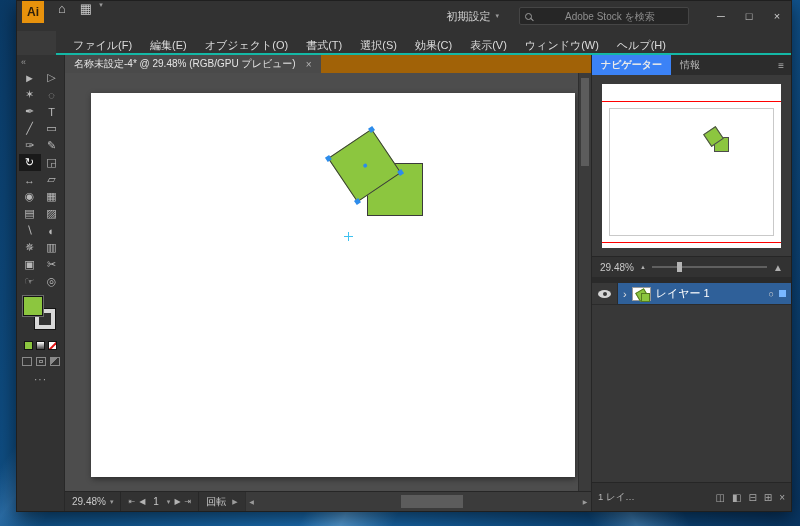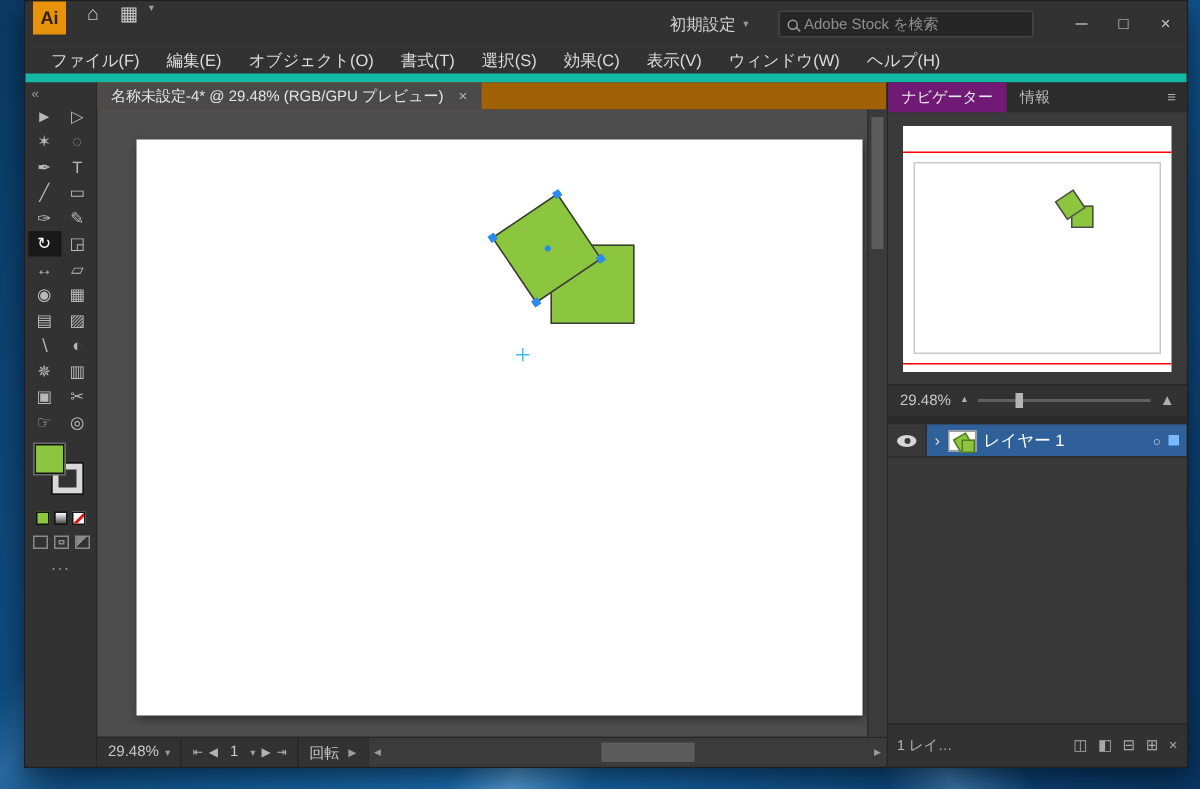--- a/index.html
+++ b/index.html
@@ -25,28 +25,28 @@
   .tb-icon { color:#c9c9c9; font-size:13px; padding:0 7px; }
   .tb-chev { color:#9c9c9c; font-size:7px; padding-right:6px; }
   .tb-right { margin-left:auto; display:flex; align-items:center; }
   .workspace { color:#d2d2d2; font-size:11px; display:flex; align-items:center; gap:5px; padding:0 14px; }
   .searchbox { width:170px; height:18px; background:#262626; border:1px solid #454545; border-radius:2px;
     display:flex; align-items:center; padding:0 5px; gap:4px; margin-right:18px; }
   .mag { width:7px; height:7px; border:1px solid #9a9a9a; border-radius:50%; position:relative; flex:0 0 auto; }
   .mag::after { content:""; position:absolute; width:4px; height:1px; background:#9a9a9a;
     right:-3px; bottom:-1px; transform:rotate(45deg); }
   .searchbox input { background:transparent; border:0; outline:0; color:#bdbdbd; font-size:10px; width:100%;
-    font-family:"Liberation Sans","DejaVu Sans",sans-serif; }
+    font-family:"Liberation Sans","DejaVu Sans",sans-serif;margin-left:29px; }
   .searchbox input::placeholder { color:#8f8f8f; }
   .winbtn { width:28px; height:30px; color:#cfcfcf; font-size:11px;
     display:flex; align-items:center; justify-content:center; }
 
   
-  .menubar { height:24px; background:#323232; border-bottom:6px solid #14b8a6;
-    display:flex; align-items:center; padding-left:8px; flex:0 0 auto; }
+  .menubar { height:24px; background:#323232; border-bottom:2px solid #14b8a6;
+    display:flex; align-items:flex-end; padding-left:8px; flex:0 0 auto;margin-left:39px; }
   .menu-item { padding:0 9px; font-size:11px; color:#dcdcdc; white-space:nowrap; }
 
   
   .wbody { flex:1; display:flex; min-height:0; }
 
   
   .toolbar { width:48px; background:#323232; border-right:1px solid #282828;
     display:flex; flex-direction:column; align-items:center; flex:0 0 auto; }
   .tb-header { width:100%; height:14px; color:#9a9a9a; font-size:9px; line-height:14px; padding-left:4px; }
   .tools { display:grid; grid-template-columns:22px 22px; }
@@ -105,21 +105,21 @@
   .hthumb { position:absolute; top:3px; bottom:3px; left:45%; width:62px; background:#5c5c5c; }
   .harrow { position:absolute; top:0; bottom:0; width:12px; display:flex; align-items:center;
     justify-content:center; font-size:6px; color:#9a9a9a; }
   .harrow.left{ left:0; } .harrow.right{ right:0; }
 
   
   .rightdock { width:200px; background:#323232; border-left:1px solid #262626;
     display:flex; flex-direction:column; flex:0 0 auto; }
   .ptabbar { height:20px; background:#2c2c2c; display:flex; align-items:stretch; flex:0 0 auto; }
   .ptab { padding:0 9px; font-size:10px; color:#b9b9b9; display:flex; align-items:center; white-space:nowrap; }
-  .ptab.active { background:#701a75; color:#eaeaea; }
+  .ptab.active { background:#3b82f6; color:#eaeaea;font-weight:bold; }
   .pmenu { margin-left:auto; padding:0 7px; color:#b0b0b0; font-size:10px; display:flex; align-items:center; }
 
   .nav-content { height:182px; background:#3a3a3a; position:relative; border-bottom:1px solid #262626; }
   .proxy { position:absolute; left:10px; right:10px; top:9px; height:164px; background:#ffffff; }
   .redline { position:absolute; left:0; right:0; height:1px; background:#ff0000; }
   .rl-top { top:17px; } .rl-bot { top:158px; }
   .ab-outline { position:absolute; left:7px; right:7px; top:24px; bottom:12px; border:1px solid #c9c9c9; }
   .mini-rot { position:absolute; left:104px; top:45px; width:15px; height:15px; background:#8cc63f;
     border:1px solid #4c4c4c; transform:rotate(-34deg); z-index:2; }
   .mini-static { position:absolute; left:112px; top:53px; width:15px; height:15px; background:#8cc63f;

